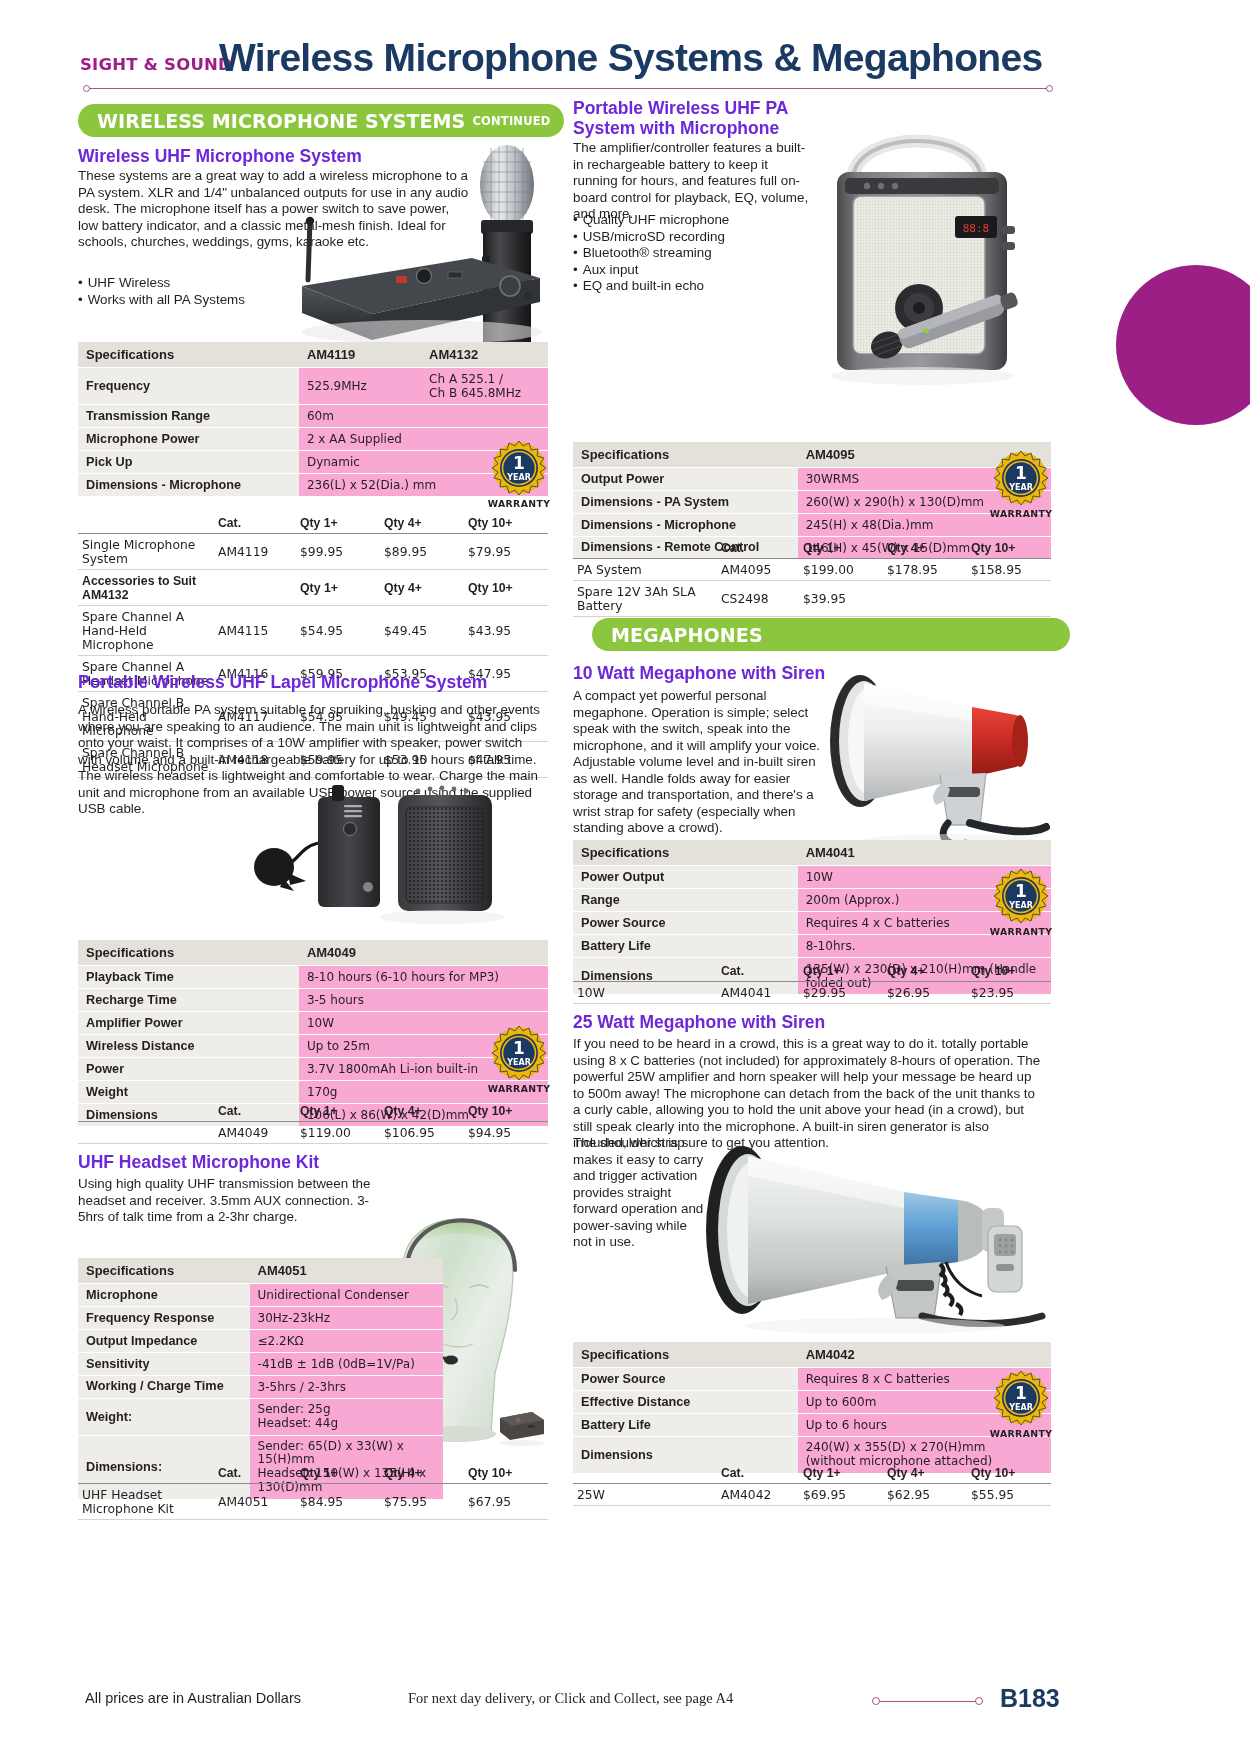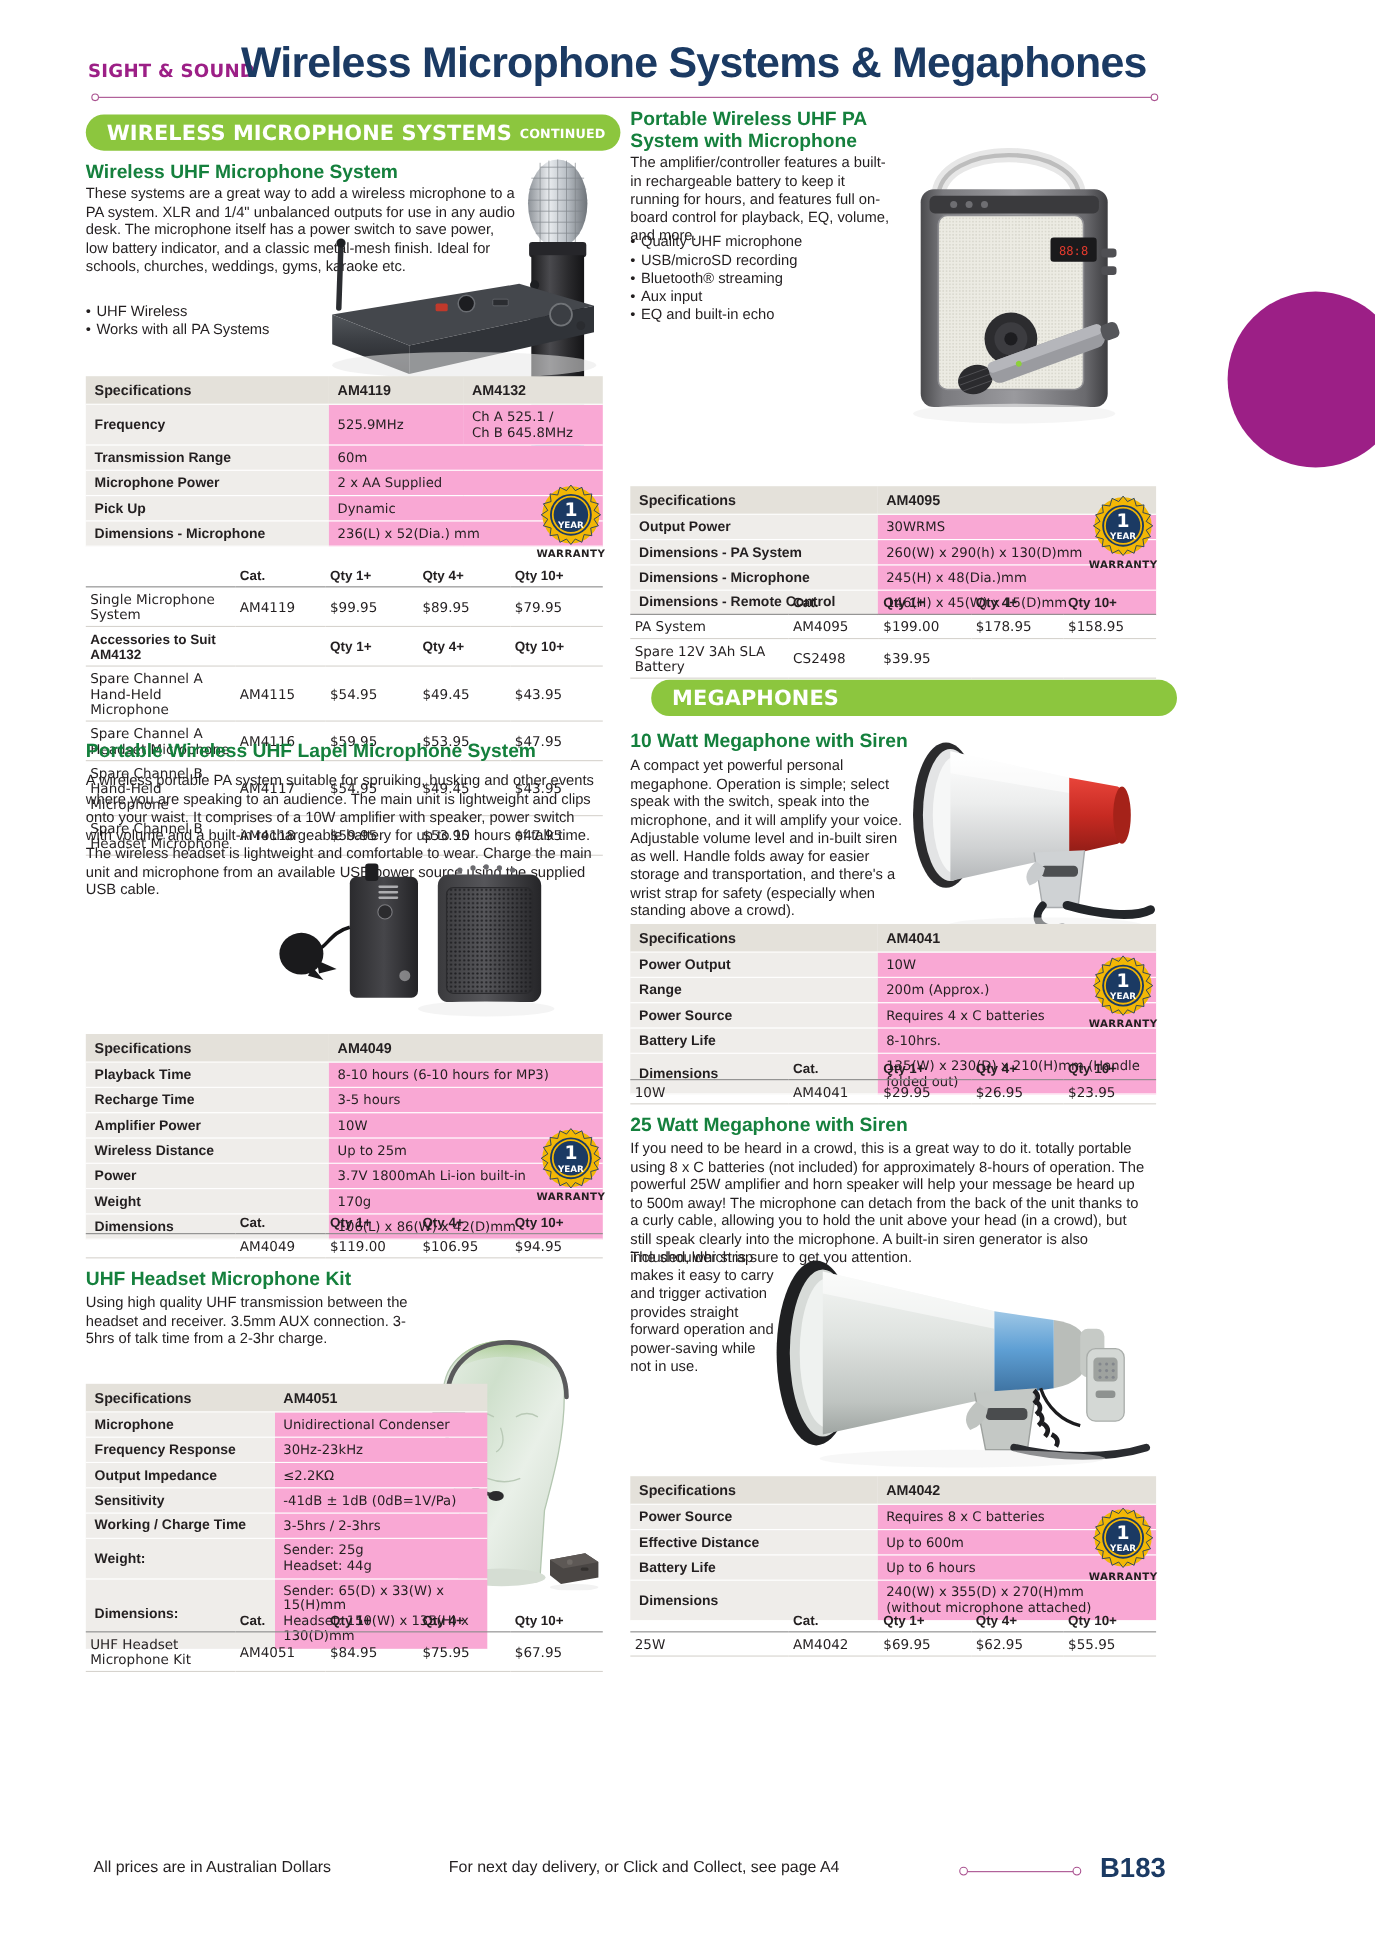--- a/index.html
+++ b/index.html
@@ -40,21 +40,21 @@
   .secbar {
     position: absolute; height: 33px; border-radius: 17px;
     background: #8cc63e; color: #ffffff;
     display: flex; align-items: center; padding-left: 19px;
   }
   .secbar .t1 { font-size: 19px; font-weight: bold; letter-spacing: .1px; font-family: "DejaVu Sans", sans-serif; }
   .secbar .t2 { font-size: 11.5px; font-weight: bold; margin-left: 7px; letter-spacing: .2px; font-family: "DejaVu Sans", sans-serif; }
 
   
   h2.prod {
-    font-size: 17.5px; font-weight: bold; color: #15803d;
+    font-size: 17.5px; font-weight: bold; color: #6d28d9;
     line-height: 1.17; margin: 0 0 3px 0;
   }
   p.body {
     font-size: 13.4px; line-height: 1.235; color: #231f20;
     margin: 0;
   }
   ul.bul { list-style: none; margin: 0; padding: 0; font-size: 13.4px; line-height: 1.235; }
   ul.bul li::before { content: "\2022"; margin-right: 5px; }
 
   
@@ -83,21 +83,21 @@
   }
   .warr .badge svg { display:block; }
   .warr .wtxt { font-size: 9.3px; font-weight: bold; letter-spacing: .4px; margin-top: 2px; font-family: "DejaVu Sans", sans-serif; }
 
   
   .img { position: absolute; }
 
   
   .footer { position: absolute; left: 0; top: 1690px; width: 1250px; }
   .f1 { position: absolute; left: 85px; top: 0; font-size: 14.5px; }
-  .f2 { position: absolute; left: 408px; top: 0; font-size: 14.5px; }
+  .f2 { position: absolute; left: 408px; top: 0; font-size: 14.5px; font-family: Liberation Serif, serif; }
   .pageno { position: absolute; left: 1000px; top: -6px; font-size: 25px; font-weight: bold; color: #1b3a63; }
   .fdot-l { position: absolute; left: 872px; top: 7px; width: 8px; height: 8px; border-radius: 50%; border: 1.4px solid #a9518f; background:#fff; }
   .fdot-r { position: absolute; left: 975px; top: 7px; width: 8px; height: 8px; border-radius: 50%; border: 1.4px solid #a9518f; background:#fff; }
   .fline { position: absolute; left: 880px; top: 10.5px; width: 96px; height: 1.5px; background: #a9518f; }
 </style>
 </head>
 <body>
 
 <div class="page">
 

